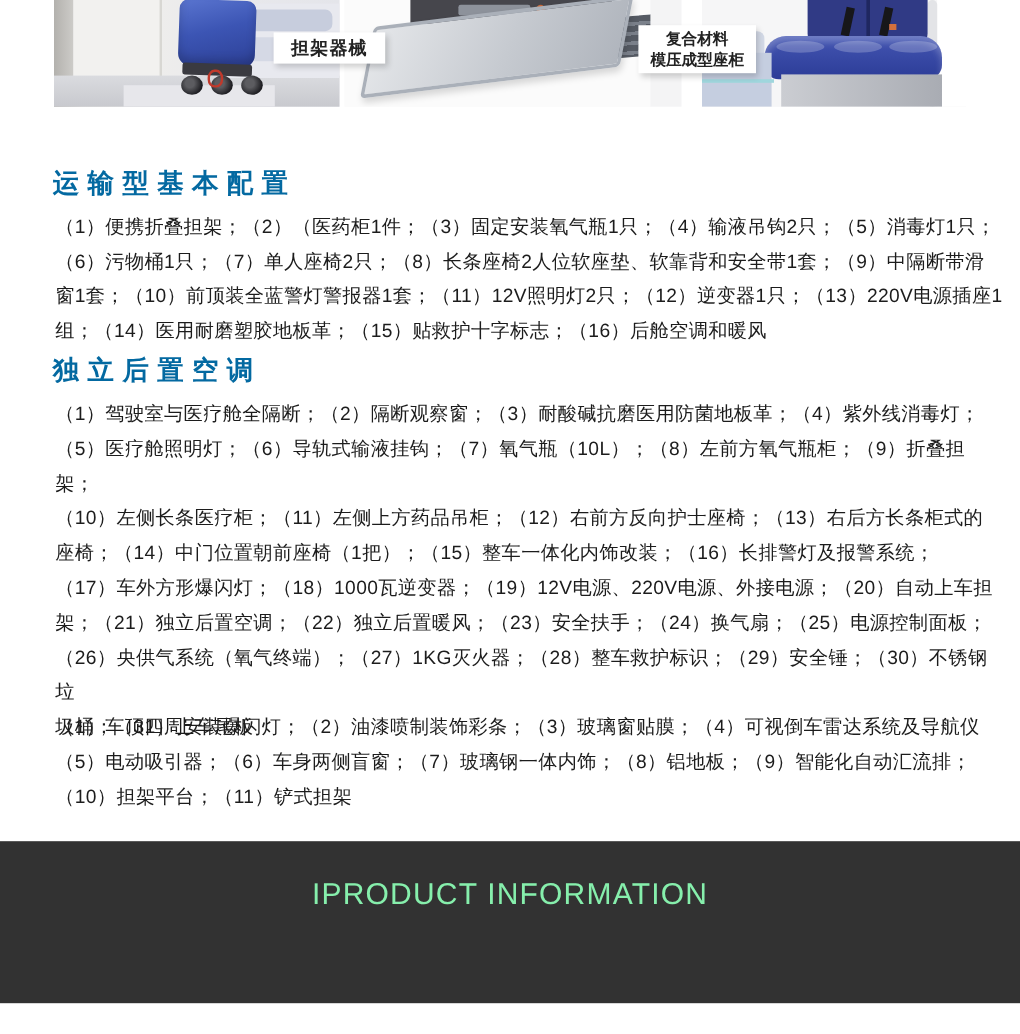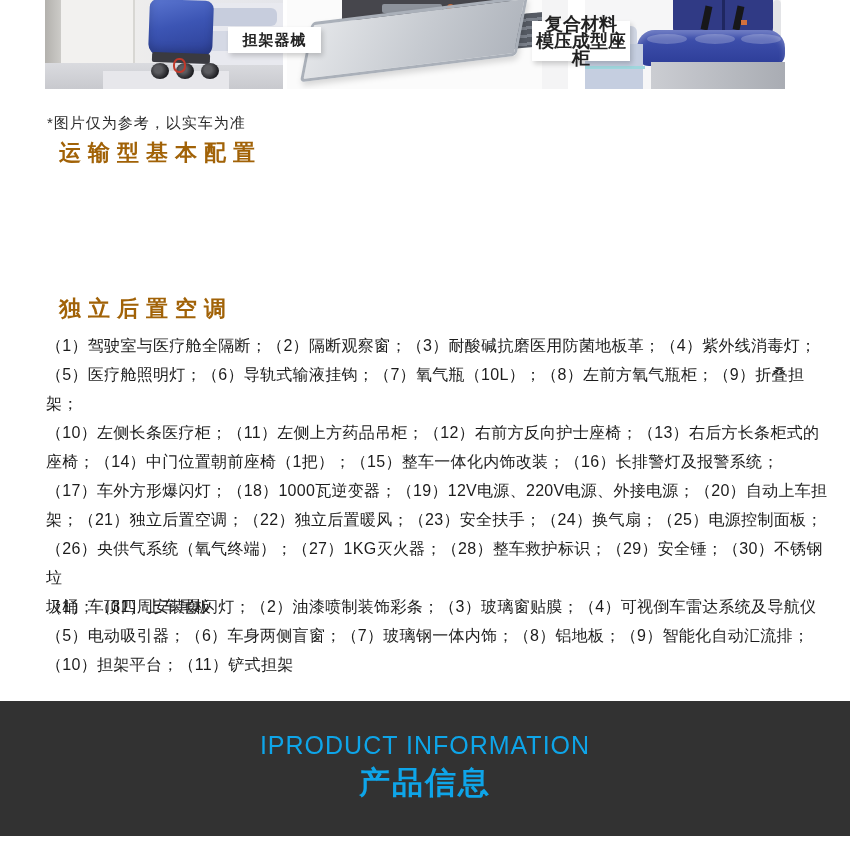--- a/index.html
+++ b/index.html
@@ -60,35 +60,35 @@
   .p3-base { left:66px; top:62px; width:134px; height:27px; background:linear-gradient(90deg,#cbcdd2,#a9acb3); }
   .p3-lseatback { left:6px; top:26px; width:46px; height:24px; background:#d3d9e6; border-radius:6px; }
   .p3-lseat { left:0; top:44px; width:58px; height:45px; background:#c5cee0; }
   .p3-lseat-edge { left:0; top:66px; width:60px; height:3px; background:#9fd6dd; }
 
   
   .photo-label { position:absolute; background:#ffffff; color:#222222; font-weight:bold; text-align:center;
                  display:flex; align-items:center; justify-content:center;
                  box-shadow:2px 3px 5px rgba(0,0,0,.18); z-index:5; }
   .label1 { left:228px; top:27px; width:93px; height:26px; font-size:15px; letter-spacing:1px; }
-  .label2 { left:532px; top:21px; width:98px; height:40px; font-size:18px; line-height:17px; white-space:pre-line; }
+  .label2 { left:532px; top:21px; width:98px; height:40px; font-size:13px; line-height:17px; white-space:pre-line; }
 
   
   .disclaimer { position:absolute; left:47px; top:98px; font-size:15px; line-height:20px;
                 letter-spacing:1px; color:#2b2b2b; }
-  .section-title { position:absolute; left:59px; margin:0; font-size:22px; line-height:26px;
-                   font-weight:bold; color:#a16207; letter-spacing:7px; }
+  .section-title { position:absolute; left:44px; margin:0; font-size:22px; line-height:26px;
+                   font-weight:bold; color:#0369a1; letter-spacing:7px; }
   .t1 { top:140px; } .t2 { top:296px; } .t3 { top:561px; }
   .section-body { position:absolute; left:46px; width:790px; margin:0; font-size:16px; line-height:29px;
                   color:#1c1c1c; letter-spacing:0.3px; white-space:pre-line; }
   .b1 { top:175px; } .b2 { top:331px; } .b3 { top:592px; }
 
   
   .banner { position:absolute; left:0; top:701px; width:850px; height:135px; background:#323232;
-            text-align:center; color:#0ea5e9; }
+            text-align:center; color:#86efac; }
   .banner-en { margin:0; padding-top:29px; font-size:25px; line-height:30px; letter-spacing:1px; font-weight:normal; }
   .banner-zh { margin:5px 0 0 0; font-size:31px; line-height:36px; font-weight:bold; letter-spacing:2px; }
 </style>
 </head>
 <body>
 
 <div class="page">
 
   <div class="gallery">
 
@@ -132,36 +132,38 @@
       <div class="shape p3-lseatback"></div>
       <div class="shape p3-lseat"></div>
       <div class="shape p3-lseat-edge"></div>
     </div>
 
     <div class="photo-label label1">担架器械</div>
     <div class="photo-label label2">复合材料
 模压成型座柜</div>
   </div>
 
-  <p class="disclaimer">*图片仅为参考，以实车为准</p>
 
   <h2 class="section-title t1">运输型基本配置</h2>
+  <p class="section-body b1">（1）便携折叠担架；（2）（医药柜1件；（3）固定安装氧气瓶1只；（4）输液吊钩2只；（5）消毒灯1只；
+（6）污物桶1只；（7）单人座椅2只；（8）长条座椅2人位软座垫、软靠背和安全带1套；（9）中隔断带滑
+窗1套；（10）前顶装全蓝警灯警报器1套；（11）12V照明灯2只；（12）逆变器1只；（13）220V电源插座1
+组；（14）医用耐磨塑胶地板革；（15）贴救护十字标志；（16）后舱空调和暖风</p>
 
   <h2 class="section-title t2">独立后置空调</h2>
   <p class="section-body b2">（1）驾驶室与医疗舱全隔断；（2）隔断观察窗；（3）耐酸碱抗磨医用防菌地板革；（4）紫外线消毒灯；
 （5）医疗舱照明灯；（6）导轨式输液挂钩；（7）氧气瓶（10L）；（8）左前方氧气瓶柜；（9）折叠担架；
 （10）左侧长条医疗柜；（11）左侧上方药品吊柜；（12）右前方反向护士座椅；（13）右后方长条柜式的
 座椅；（14）中门位置朝前座椅（1把）；（15）整车一体化内饰改装；（16）长排警灯及报警系统；
 （17）车外方形爆闪灯；（18）1000瓦逆变器；（19）12V电源、220V电源、外接电源；（20）自动上车担
 架；（21）独立后置空调；（22）独立后置暖风；（23）安全扶手；（24）换气扇；（25）电源控制面板；
 （26）央供气系统（氧气终端）；（27）1KG灭火器；（28）整车救护标识；（29）安全锤；（30）不锈钢垃
 圾桶；（31）上车尾板</p>
 
   <p class="section-body b3">（1）车顶四周安装爆闪灯；（2）油漆喷制装饰彩条；（3）玻璃窗贴膜；（4）可视倒车雷达系统及导航仪
 （5）电动吸引器；（6）车身两侧盲窗；（7）玻璃钢一体内饰；（8）铝地板；（9）智能化自动汇流排；
 （10）担架平台；（11）铲式担架</p>
 
   <div class="banner">
     <p class="banner-en">IPRODUCT INFORMATION</p>
-    <p class="banner-zh">产品信息</p>
   </div>
 
 </div>
 
 </body></html>

